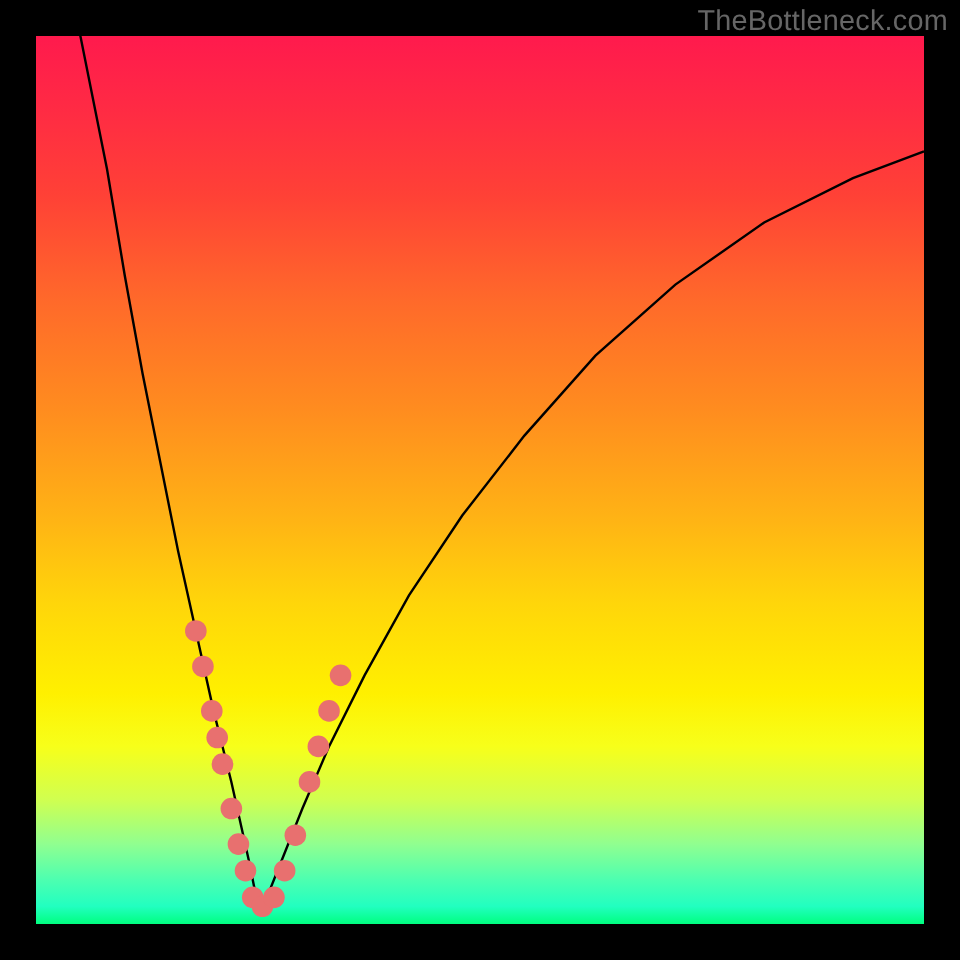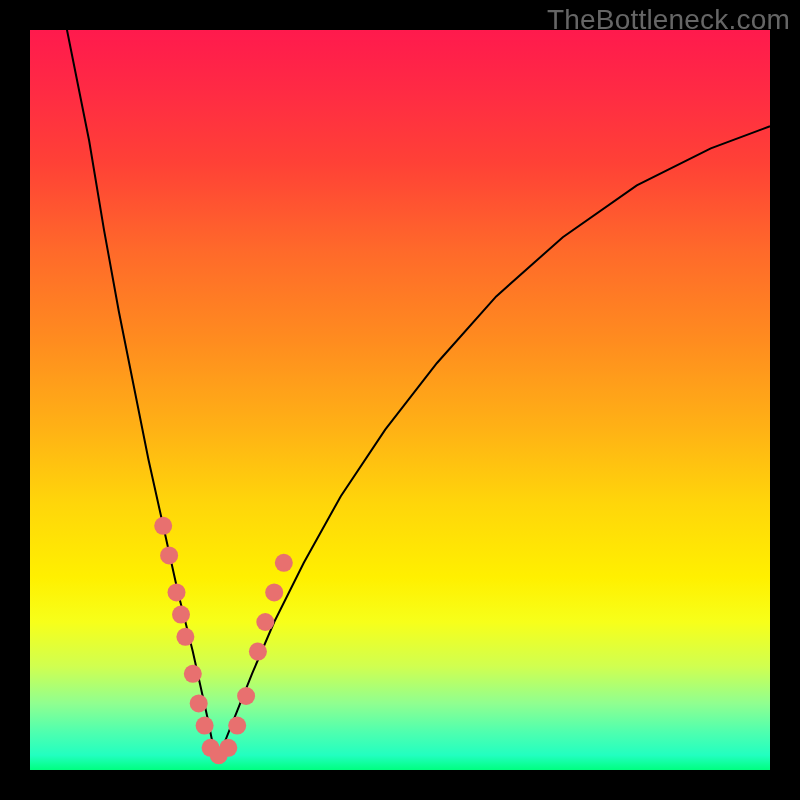--- a/index.html
+++ b/index.html
@@ -32,21 +32,21 @@
       #4dffb0 95%,
       #22ffc0 98%,
       #00ff80 100%
     );
   }
   .attribution {
     position: absolute;
     top: 4px;
     right: 10px;
     color: #666666;
-    font-size: 28px;
+    font-size: 24px;
     letter-spacing: 0.2px;
     font-weight: 500;
   }
   svg.curve {
     position: absolute;
     left: 0;
     top: 0;
     width: 740px;
     height: 740px;
     overflow: visible;

